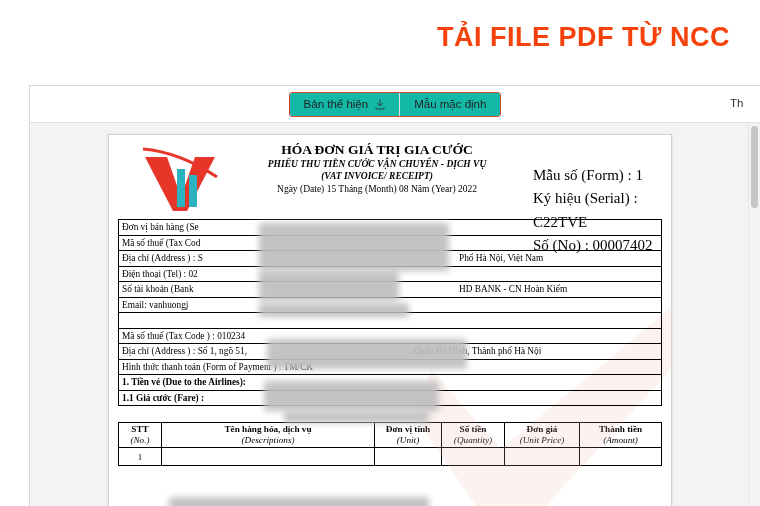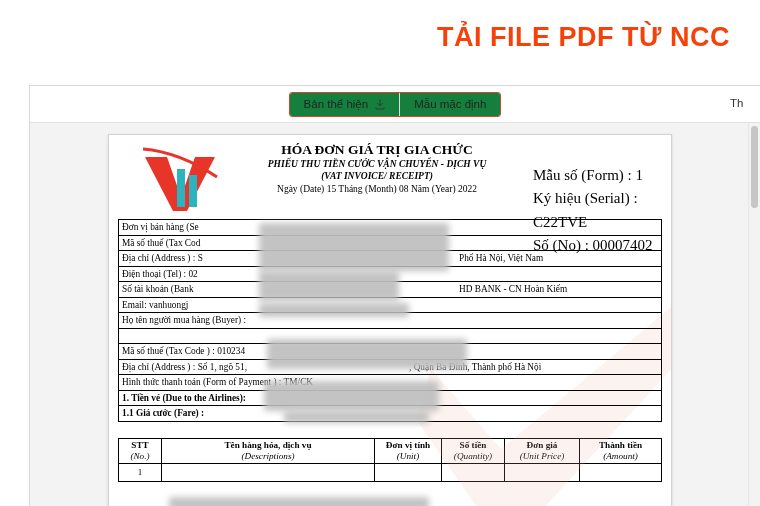--- a/index.html
+++ b/index.html
@@ -63,21 +63,21 @@
     background: #fff;
   }
   .tab {
     display: flex;
     align-items: center;
     gap: 7px;
     height: 23px;
     padding: 0 14px;
     font-size: 11.5px;
     color: #222;
-    background: #15803d;
+    background: #14b8a6;
     white-space: nowrap;
   }
   .tab.sep {
     border-left: 1px solid #e0e0e0;
   }
   .dl-icon {
     display: inline-block;
     width: 10px;
     height: 11px;
     position: relative;
@@ -269,21 +269,21 @@
 
         <div class="doc-head">
           <svg class="logo" viewBox="0 0 86 70">
             <path d="M8 12 L30 12 L44 52 L58 12 L78 12 L50 66 L36 66 Z" fill="#e8352a"></path>
             <rect x="40" y="24" width="8" height="38" fill="#2bb3c0"></rect>
             <rect x="52" y="30" width="8" height="32" fill="#2bb3c0"></rect>
             <path d="M6 4 C30 6 56 16 80 32" stroke="#e8352a" stroke-width="3" fill="none"></path>
           </svg>
 
           <div class="head-center">
-            <div class="h-title">HÓA ĐƠN GIÁ TRỊ GIA CHỨC</div>
+            <div class="h-title">HÓA ĐƠN GIÁ TRỊ GIA CƯỚC</div>
             <div class="h-sub">PHIẾU THU TIỀN CƯỚC VẬN CHUYỂN - DỊCH VỤ</div>
             <div class="h-sub2">(VAT INVOICE/ RECEIPT)</div>
             <div class="h-line">Ngày (Date) 15 Tháng (Month) 08 Năm (Year)  2022</div>
           </div>
 
           <div class="head-right">
             <div>
               <span>Mẫu số (Form) :</span>
               <span>1</span>
             </div>
@@ -316,23 +316,20 @@
             <span>Số tài khoản (Bank</span>
             <span class="right" style="left:340px;">HD BANK - CN Hoàn Kiếm</span>
           </div>
           <div class="row">
             <span>Email: vanhuongj</span>
           </div>
         </div>
 
         <div class="rows" style="border-top:none;">
           <div class="row">
-            <span>Họ tên người mua hàng (Buyer) :</span>
-          </div>
-          <div class="row">
             <span></span>
           </div>
           <div class="row">
             <span>Mã số thuế (Tax Code ) : 010234</span>
           </div>
           <div class="row">
             <span>Địa chỉ (Address ) : Số 1, ngõ 51,</span>
             <span class="right" style="left:290px;">, Quận Ba Đình, Thành phố Hà Nội</span>
           </div>
         </div>

